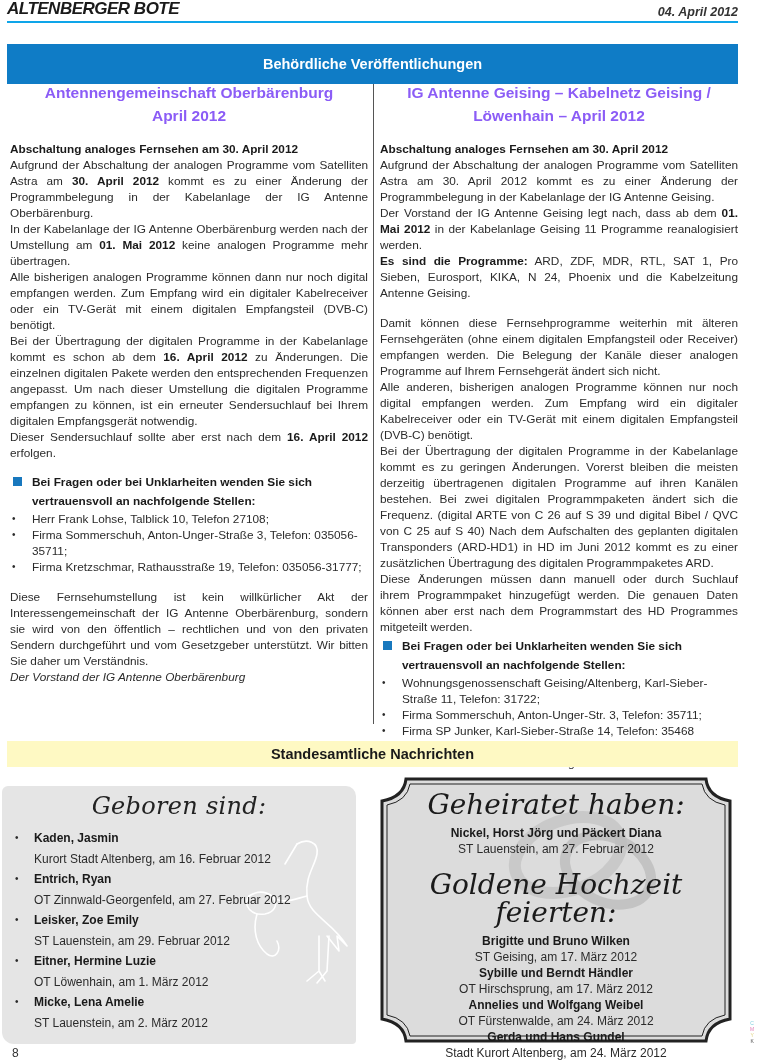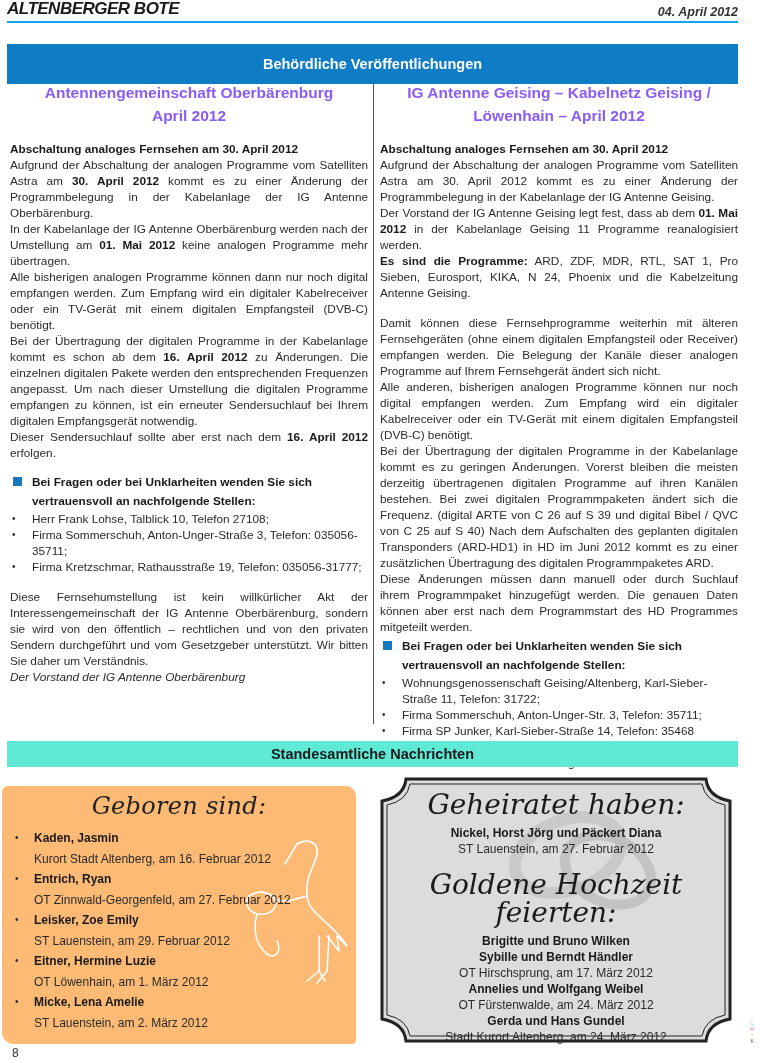--- a/index.html
+++ b/index.html
@@ -20,21 +20,21 @@
       letter-spacing: -0.5px; color: #1a1a1a;
     }
     .header-date { font-size: 12.5px; font-style: italic; color: #333; font-weight: bold; }
 
     .section-bar {
       position: absolute; left: 7px; width: 731px; height: 40px;
       display: flex; align-items: center; justify-content: center;
       font-weight: bold; font-size: 14.5px;
     }
     .section-bar.blue { top: 44px; background: #0f7cc6; color: #ffffff; }
-    .section-bar.gray { top: 741px; background: #5eead4; color: #1a1a1a; height: 26px; }
+    .section-bar.gray { top: 741px; background: #fef9c3; color: #1a1a1a; height: 26px; }
 
     .col {
       position: absolute; top: 78px; font-size: 11.8px; line-height: 16px;
       text-align: justify; color: #2b2b2b;
     }
     .col.left { left: 10px; width: 358px; }
     .col.right { left: 380px; width: 358px; }
     .col-divider {
       position: absolute; left: 373px; top: 84px; width: 1px; height: 640px;
       background: #555;
@@ -57,21 +57,21 @@
     ul.contacts { list-style: none; text-align: left; }
     ul.contacts li { position: relative; padding-left: 22px; }
     ul.contacts li::before {
       content: "\2022"; position: absolute; left: 2px; top: 0; font-size: 10px;
     }
     .signature { font-style: italic; margin-top: 16px; text-align: left; }
 
     
     .births {
       position: absolute; left: 2px; top: 786px; width: 354px; height: 258px;
-      background: #fdba74;
+      background: #e5e5e5;
       border-radius: 6px 10px 4px 12px;
     }
     .births-title {
       position: absolute; left: 0; right: 0; top: 6px; text-align: center;
       font-family: "DejaVu Serif", serif; font-style: italic; font-size: 24px; color: #222;
       letter-spacing: 0.3px;
     }
     .births-list { position: absolute; left: 10px; top: 42px; width: 300px; list-style: none; }
     .births-list li { position: relative; padding-left: 22px; font-size: 12px; line-height: 20.5px; }
     .births-list li::before { content: "\2022"; position: absolute; left: 3px; top: 0; font-size: 10px; }
@@ -138,21 +138,21 @@
   <p class="signature">Der Vorstand der IG Antenne Oberbärenburg</p>
 </div>
 
 <div class="col right">
   <div class="art-title">
     <div>IG Antenne Geising – Kabelnetz Geising /</div>
     <div>Löwenhain – April 2012</div>
   </div>
   <p><b>Abschaltung analoges Fernsehen am 30. April 2012</b></p>
   <p>Aufgrund der Abschaltung der analogen Programme vom Satelliten Astra am 30. April 2012 kommt es zu einer Änderung der Programmbelegung in der Kabelanlage der IG Antenne Geising.</p>
-  <p><span>Der Vorstand der IG Antenne Geising legt fest, dass ab dem </span><b>01. Mai 2012</b><span> in der Kabelanlage Geising  11 Programme reanalogisiert werden.</span></p>
+  <p><span>Der Vorstand der IG Antenne Geising legt nach, dass ab dem </span><b>01. Mai 2012</b><span> in der Kabelanlage Geising  11 Programme reanalogisiert werden.</span></p>
   <p><b>Es sind die Programme:</b><span> ARD, ZDF, MDR, RTL, SAT 1, Pro Sieben, Eurosport, KIKA, N 24, Phoenix und die Kabelzeitung Antenne Geising.</span></p>
   <div class="gap"></div>
   <p>Damit können  diese  Fernsehprogramme weiterhin mit älteren Fernsehgeräten (ohne einem digitalen Empfangsteil oder Receiver) empfangen werden. Die Belegung der Kanäle dieser analogen Programme auf Ihrem Fernsehgerät ändert sich nicht.</p>
   <p>Alle anderen, bisherigen analogen Programme können nur noch digital empfangen werden.  Zum Empfang wird ein digitaler Kabelreceiver oder ein TV-Gerät mit einem digitalen Empfangsteil (DVB-C) benötigt.</p>
   <p>Bei der Übertragung der digitalen Programme in der Kabelanlage kommt es zu geringen Änderungen. Vorerst bleiben die meisten derzeitig übertragenen digitalen Programme auf ihren Kanälen bestehen. Bei zwei digitalen Programmpaketen ändert sich die Frequenz. (digital ARTE von C 26 auf S 39  und digital Bibel / QVC von C 25 auf S 40) Nach dem Aufschalten des geplanten digitalen Transponders (ARD-HD1) in HD  im Juni 2012 kommt es zu einer zusätzlichen Übertragung des digitalen Programmpaketes ARD.</p>
   <p>Diese Änderungen müssen dann manuell oder durch Suchlauf ihrem Programmpaket hinzugefügt werden. Die genauen Daten können aber erst nach dem Programmstart des HD Programmes mitgeteilt werden.</p>
   <div class="note-head">
     <span class="sq"></span>
     <span>Bei Fragen oder bei Unklarheiten wenden Sie sich vertrauensvoll an nachfolgende Stellen:</span>
   </div>
@@ -218,20 +218,21 @@
     <div class="m-list">
       <div class="m-entry">
         <span class="couple">Nickel, Horst Jörg und Päckert Diana</span>
         <span class="place">ST Lauenstein, am 27. Februar 2012</span>
       </div>
     </div>
     <div class="m-title second">Goldene Hochzeit feierten:</div>
     <div class="m-list">
       <div class="m-entry">
         <span class="couple">Brigitte und Bruno Wilken</span>
+        <span class="place">ST Geising, am 17. März 2012</span>
       </div>
       <div class="m-entry">
         <span class="couple">Sybille und Berndt Händler</span>
         <span class="place">OT Hirschsprung, am 17. März 2012</span>
       </div>
       <div class="m-entry">
         <span class="couple">Annelies und Wolfgang Weibel</span>
         <span class="place">OT Fürstenwalde, am 24. März 2012</span>
       </div>
       <div class="m-entry">

